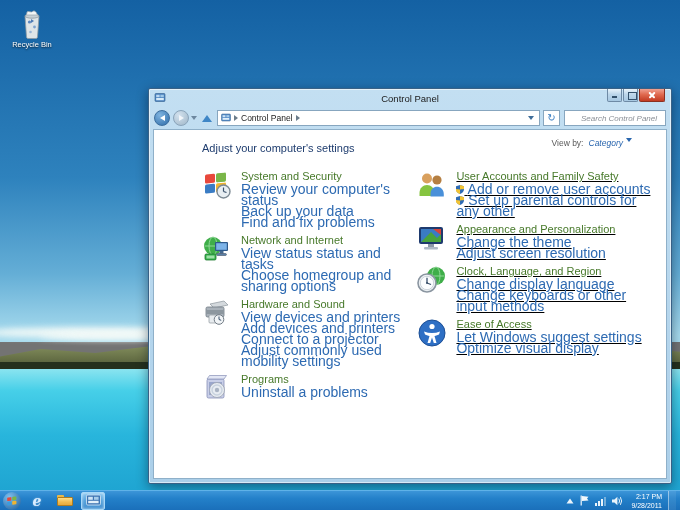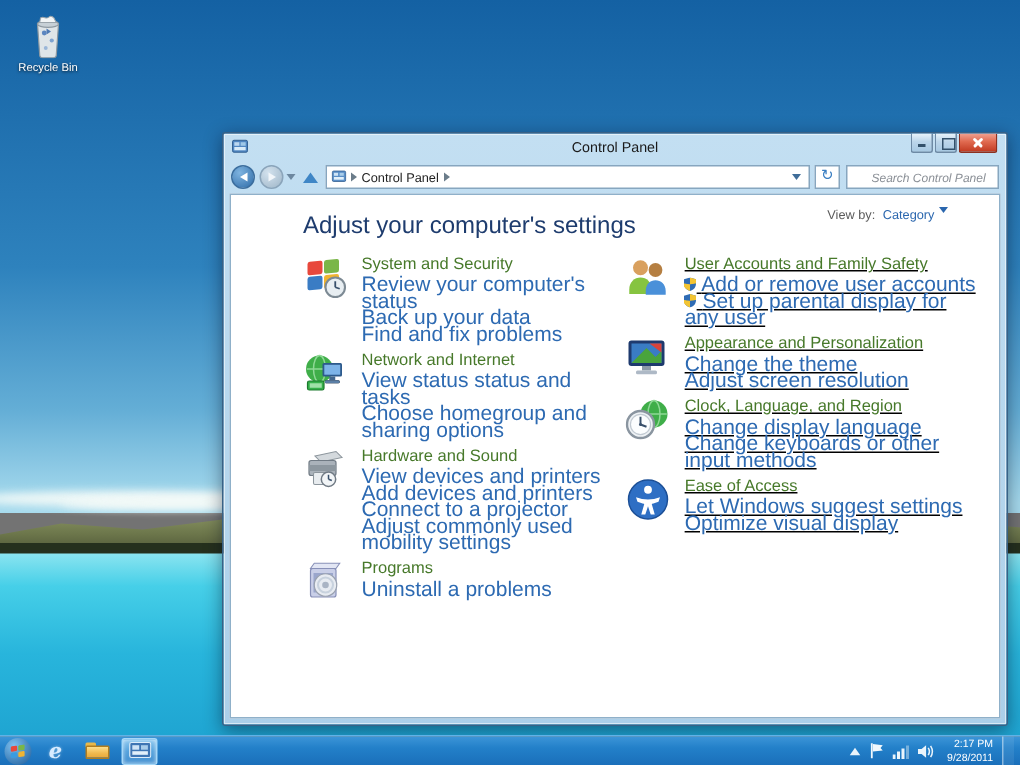--- a/index.html
+++ b/index.html
@@ -62,23 +62,23 @@
   .addr .ddz { margin-left:auto; display:flex; align-items:center; padding:0 2px; color:#3f6d99; }
   .refresh { width:17px; height:16px; background:#fff; border:1px solid #87a6bf; display:flex; align-items:center; justify-content:center;
     color:#3a7ec2; font-size:10px; line-height:10px; }
   .search { width:102px; height:16px; background:#fff; border:1px solid #87a6bf; display:flex; align-items:center; padding:0 16px; margin-left:1px; }
   .search input { flex:1; border:none; outline:none; font-size:8px; font-style:italic; color:#555; width:80px;
     font-family:"Liberation Sans", sans-serif; background:transparent; }
   .search input::placeholder { color:#8a8f96; }
 
   
   .content { position:absolute; left:4px; right:4px; top:40px; bottom:4px; background:#fff; border:1px solid #8fb0c9; overflow:hidden; }
-  .pagehead { position:absolute; left:48px; top:12px; font-size:16px; color:#1e3c6e; }
+  .pagehead { position:absolute; left:48px; top:12px; font-size:11px; color:#1e3c6e; }
   .viewby { position:absolute; right:34px; top:8px; font-size:8.5px; color:#5a5a5a; display:flex; align-items:center; gap:5px; }
-  .viewby .val { color:#2a66ae; display:flex; gap:3px; cursor:pointer; }
+  .viewby .val { color:#2a66ae; display:flex; gap:3px; cursor:pointer;font-style:italic; }
 
   .cols { position:absolute; left:48px; top:40px; right:10px; display:flex; }
   .col { display:flex; flex-direction:column; gap:6px; }
   .col-left { width:218px; }
   .col-right { width:246px; margin-left:4px;text-decoration:underline; }
   .sect { display:flex; gap:9px; }
   .sect .ic { flex:0 0 30px; width:30px; height:30px; position:relative; cursor:pointer; }
   .sect h2 { font-size:11px; font-weight:normal; color:#47792a; margin-bottom:2px; cursor:pointer; }
   .sect a { display:block; font-size:14px; line-height:11px; color:#2d6ab2; text-decoration:none; cursor:pointer; }
   .slink { display:flex; align-items:center; gap:3px; }
@@ -294,21 +294,21 @@
                   <path d="M4 4.5 C4 4.5 0 4 0 4 V6 C1 7.6 2.5 8.5 4 9 Z" fill="#f3c433"></path>
                 </svg>
                 <span>Add or remove user accounts</span>
               </a>
               <a class="slink">
                 <svg width="8" height="9" viewBox="0 0 8 9">
                   <path d="M4 0 L8 1.2 V4 C8 6.8 6.2 8.3 4 9 C1.8 8.3 0 6.8 0 4 V1.2 Z" fill="#2f6cb5"></path>
                   <path d="M4 0 L8 1.2 V4 C8 4 4 4.5 4 4.5 Z" fill="#f3c433"></path>
                   <path d="M4 4.5 C4 4.5 0 4 0 4 V6 C1 7.6 2.5 8.5 4 9 Z" fill="#f3c433"></path>
                 </svg>
-                <span>Set up parental display for any user</span>
+                <span>Set up parental controls for any other</span>
               </a>
             </div>
           </div>
 
           <div class="sect">
             <div class="ic">
               <svg width="30" height="30" viewBox="0 0 30 30">
                 <rect x="2" y="4" width="24" height="17" rx="2" fill="#1e3a6e"></rect>
                 <rect x="4" y="6" width="20" height="13" fill="#3a7cc4"></rect>
                 <polygon points="4,19 14,9 20,15 24,11 24,19" fill="#49a43c"></polygon>

